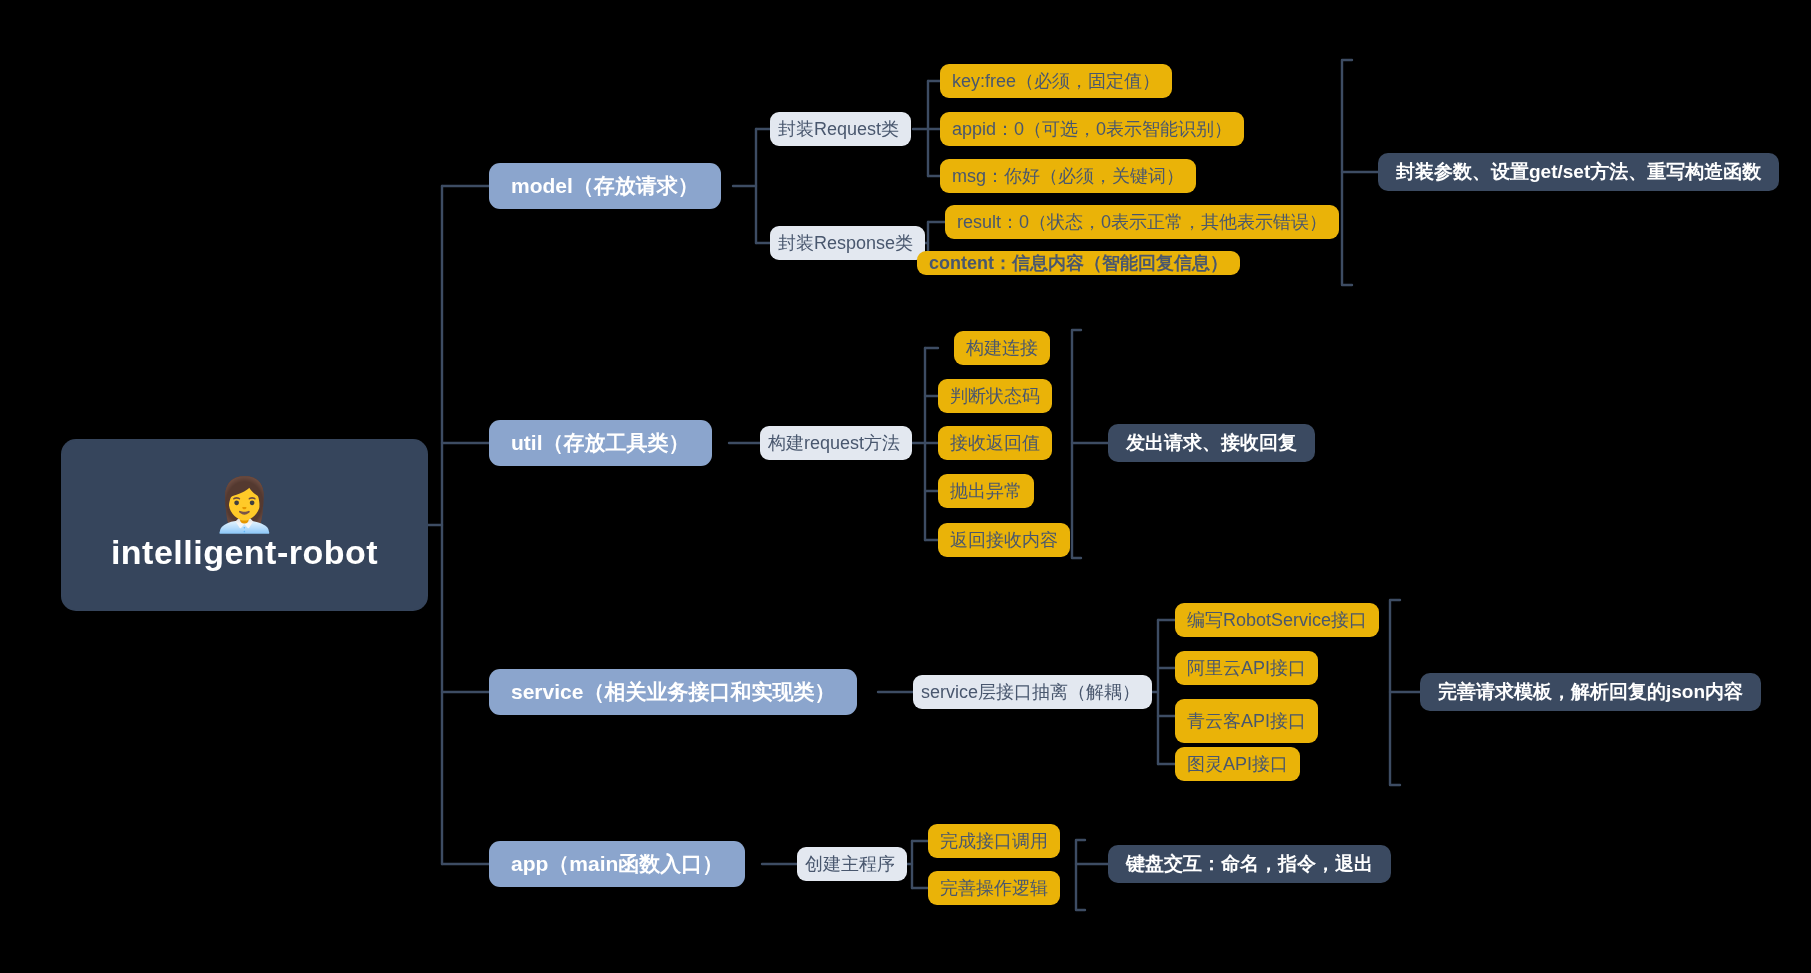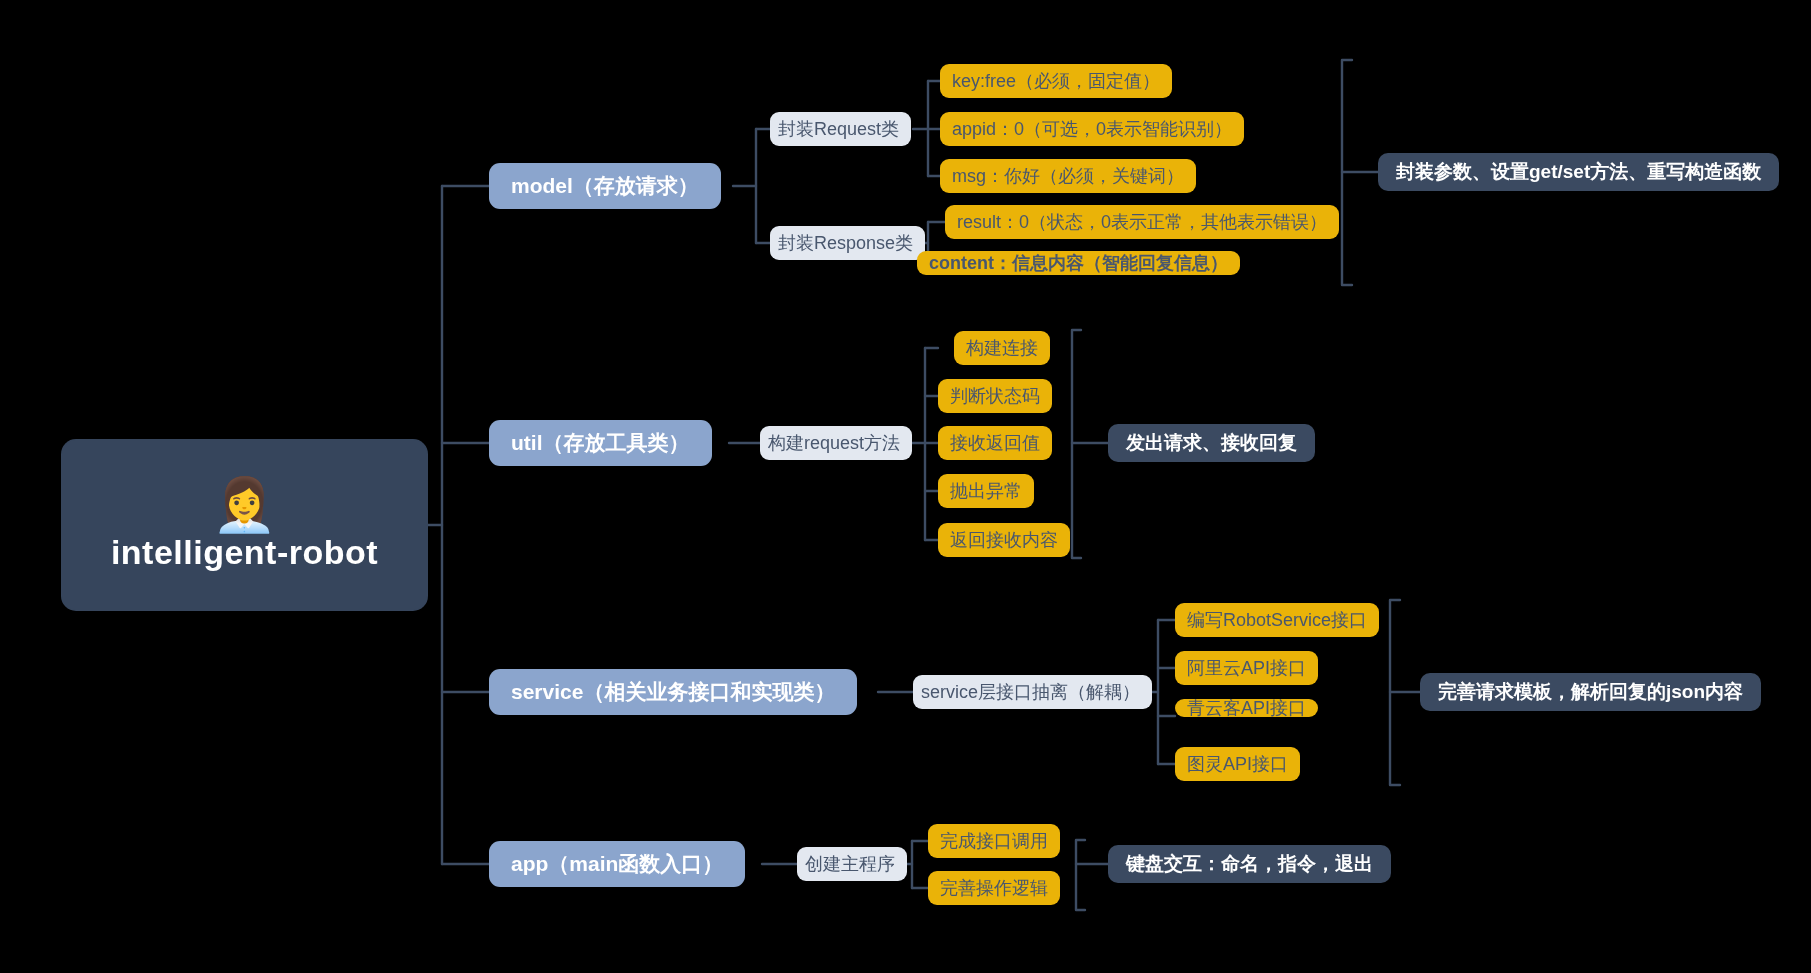--- a/index.html
+++ b/index.html
@@ -169,21 +169,21 @@
   <div class="node leaf l2" style="left:913px;top:675px;height:34px;">
     <span>service层接口抽离（解耦）</span>
   </div>
 
   <div class="node leaf" style="left:1175px;top:603px;height:34px;">
     <span>编写RobotService接口</span>
   </div>
   <div class="node leaf" style="left:1175px;top:651px;height:34px;">
     <span>阿里云API接口</span>
   </div>
-  <div class="node leaf" style="left:1175px;top:699px;height:18px;">
+  <div class="node leaf" style="left:1175px;top:699px;height:44px;">
     <span>青云客API接口</span>
   </div>
   <div class="node leaf" style="left:1175px;top:747px;height:34px;">
     <span>图灵API接口</span>
   </div>
 
   <div class="node lvl1" style="left:489px;top:841px;height:46px;">
     <span>app（main函数入口）</span>
   </div>
 

